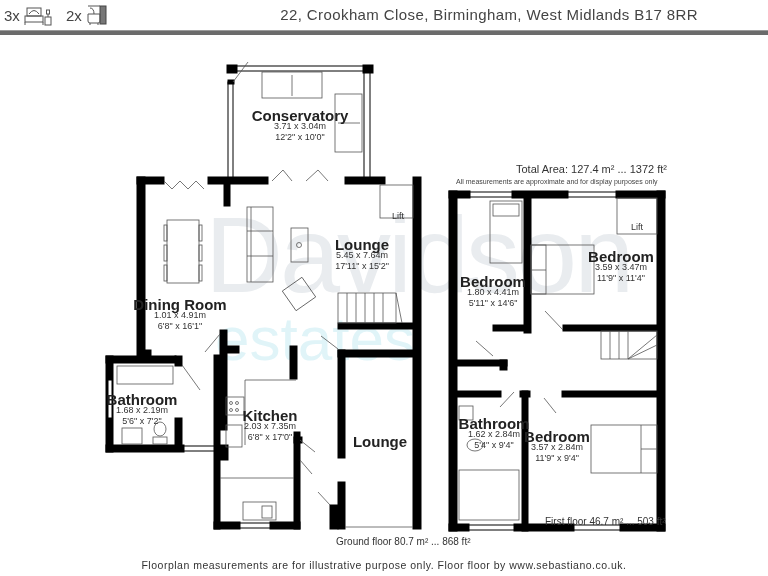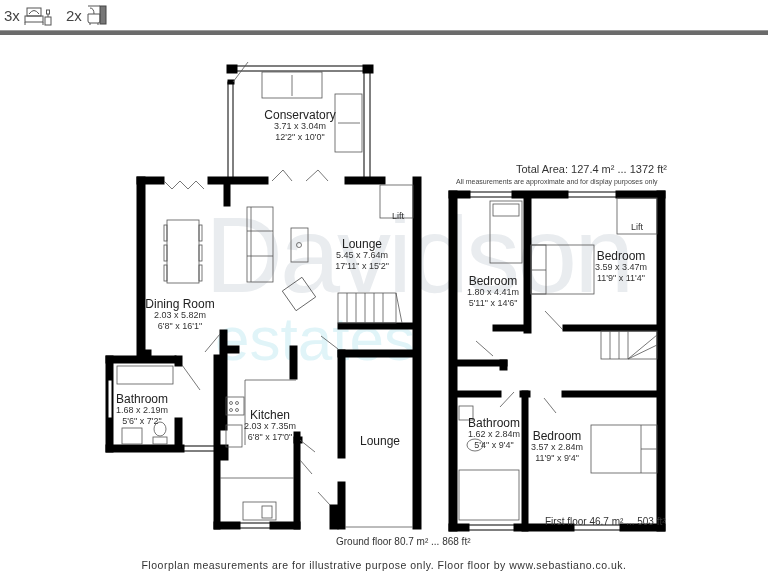--- a/index.html
+++ b/index.html
@@ -5,21 +5,21 @@
   * { margin:0; padding:0; box-sizing:border-box; }
   html, body { width:768px; height:576px; background:#ffffff; overflow:hidden; }
   body { position:relative; font-family:"Liberation Sans", sans-serif; color:#333; }
   .header { position:absolute; left:0; top:0; width:708px; height:33px; }
   .header-bar { position:absolute; left:0; top:30px; width:768px; height:5px; background:#6b6b6b; border-top:1px solid #9a9a9a; }
   .count { position:absolute; top:7px; font-size:15px; color:#444; }
   .hicon { position:absolute; top:4px; }
   .address { position:absolute; right:10px; top:6px; font-size:15px; color:#444; letter-spacing:0.4px; }
   .plan { position:absolute; left:0; top:35px; }
   .lbl { position:absolute; text-align:center; font-size:9px; color:#333; line-height:11px; white-space:nowrap; transform:translateX(-50%); }
-  .lbl .name { font-weight:normal; font-size:12px; color:#222; }
+  .lbl .name { font-weight:bold; font-size:15px; color:#222; }
   .lift { position:absolute; font-size:9px; color:#333;margin-top:10px; }
   .total { position:absolute; left:516px; top:163px; font-size:11px; color:#333; }
   .disclaim { position:absolute; left:456px; top:178px; font-size:7px; color:#444; }
   .gf-area { position:absolute; left:291px; top:536px; font-size:10px; color:#333;margin-left:45px; }
   .ff-area { position:absolute; left:545px; top:516px; font-size:10px; color:#333; }
   .footer { position:absolute; left:0; width:768px; top:559px; text-align:center; font-size:10.5px; color:#333; letter-spacing:0.5px; }
 </style>
 </head>
 <body>
 
@@ -37,20 +37,21 @@
   </svg>
   <span class="count" style="left:66px;">2x</span>
   <svg class="hicon" style="left:86px;" width="22" height="22" viewBox="0 0 22 22">
     <rect x="14" y="2" width="6" height="18" fill="#777" stroke="#444"></rect>
     <path d="M2 2 H14" stroke="#555"></path>
     <path d="M4 4 Q8 4 8 10" fill="none" stroke="#555"></path>
     <path d="M2 10 H14 V17 Q14 19 12 19 H4 Q2 19 2 17 Z" fill="none" stroke="#555"></path>
     <line x1="4" y1="19" x2="4" y2="21" stroke="#555"></line>
       <line x1="12" y1="19" x2="12" y2="21" stroke="#555"></line>
   </svg>
+  <span class="address">22, Crookham Close, Birmingham, West Midlands B17 8RR</span>
 </div>
 <div class="header-bar"></div>
 
 <svg class="plan" width="768" height="520" viewBox="0 35 768 520">
 
   <g>
     <text x="205" y="292" font-family="Liberation Sans, sans-serif" font-size="108" fill="#e9ecef" letter-spacing="-3">Davidson</text>
     <text x="215" y="360" font-family="Liberation Sans, sans-serif" font-size="62" fill="#e0f4f8">estates</text>
   </g>
 
@@ -223,21 +224,21 @@
   <div>3.71 x 3.04m</div>
   <div>12'2" x 10'0"</div>
 </div>
 <div class="lbl" style="left:362px; top:239px;">
   <div class="name">Lounge</div>
   <div>5.45 x 7.64m</div>
   <div>17'11" x 15'2"</div>
 </div>
 <div class="lbl" style="left:180px; top:299px;">
   <div class="name">Dining Room</div>
-  <div>2.03 x 5.82m</div>
+  <div>1.01 x 4.91m</div>
   <div>6'8" x 16'1"</div>
 </div>
 <div class="lbl" style="left:142px; top:394px;">
   <div class="name">Bathroom</div>
   <div>1.68 x 2.19m</div>
   <div>5'6" x 7'2"</div>
 </div>
 <div class="lbl" style="left:270px; top:410px;">
   <div class="name">Kitchen</div>
   <div>2.03 x 7.35m</div>

